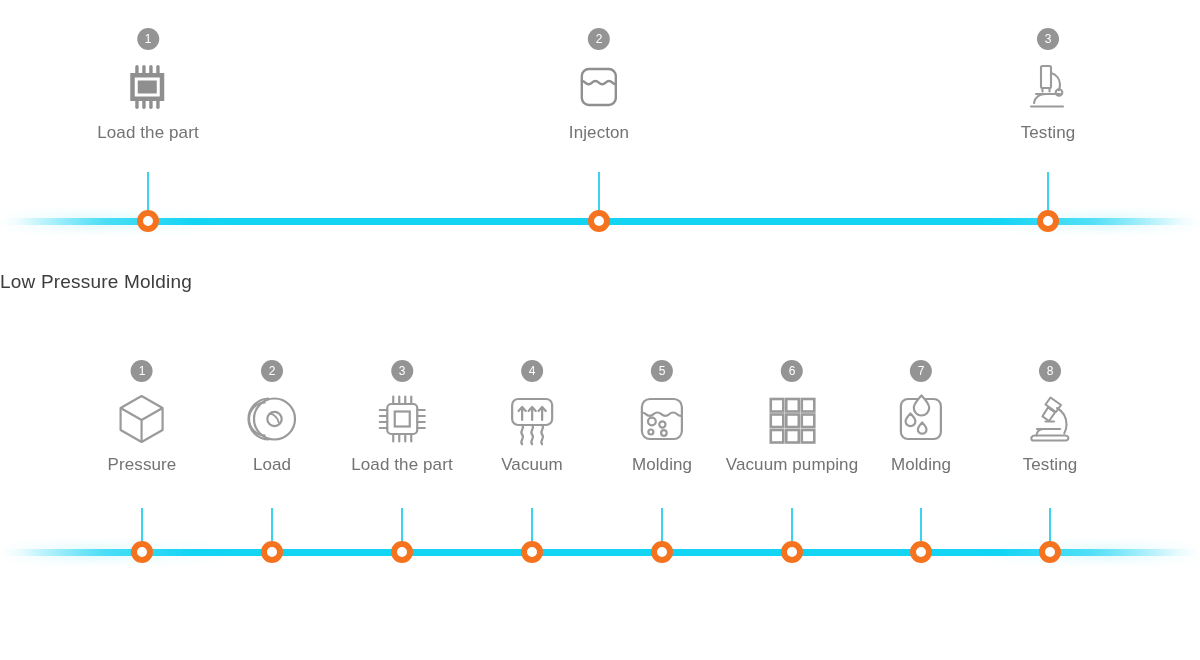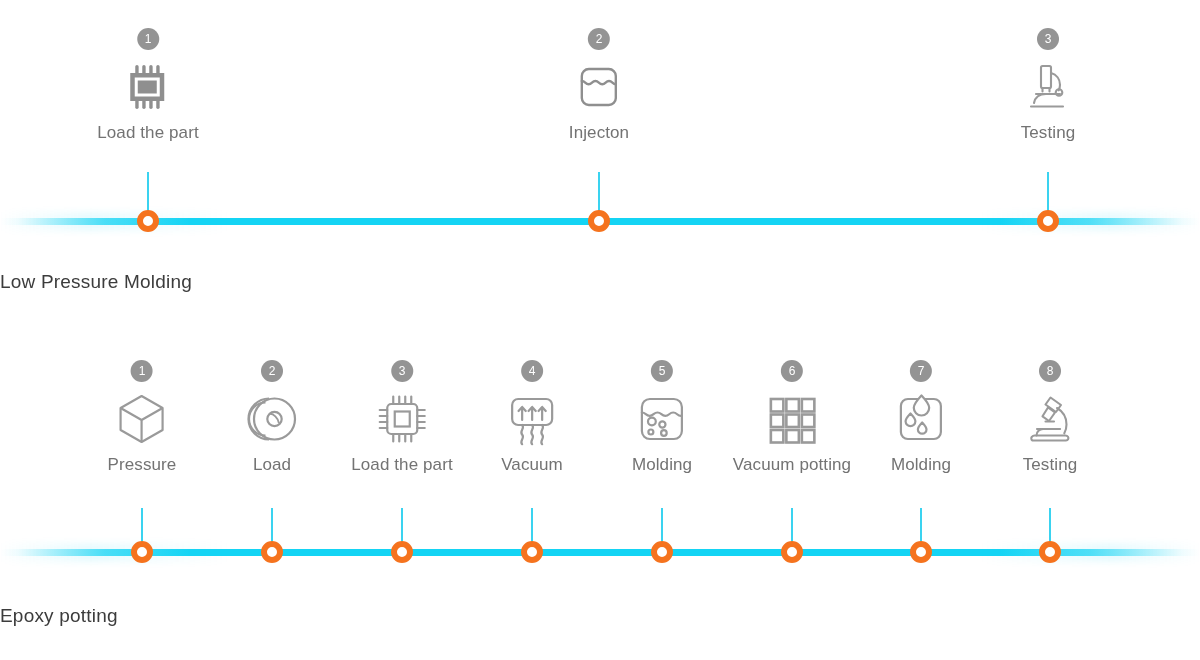--- a/index.html
+++ b/index.html
@@ -280,21 +280,21 @@
         <rect x="23.5" y="9" width="12.5" height="12.5"></rect>
         <rect x="39" y="9" width="12.5" height="12.5"></rect>
         <rect x="8" y="24.5" width="12.5" height="12.5"></rect>
         <rect x="23.5" y="24.5" width="12.5" height="12.5"></rect>
         <rect x="39" y="24.5" width="12.5" height="12.5"></rect>
         <rect x="8" y="40" width="12.5" height="12.5"></rect>
         <rect x="23.5" y="40" width="12.5" height="12.5"></rect>
         <rect x="39" y="40" width="12.5" height="12.5"></rect>
       </svg>
     </div>
-    <div class="step-label">Vacuum potting</div>
+    <div class="step-label">Vacuum pumping</div>
   </div>
 
   <div class="step" style="left:921px; top:30px;">
     <div class="badge">7</div>
     <div class="icon-box">
       <svg width="58" height="58" viewBox="0 0 58 58" fill="none" stroke="#9a9a9a" stroke-width="2.2" stroke-linejoin="round">
         <path d="M16 9h10M33 9h9a7 7 0 0 1 7 7v26a7 7 0 0 1-7 7H16a7 7 0 0 1-7-7V16a7 7 0 0 1 7-7z"></path>
         <path d="M29.6 5.5c3.9 4.2 7.7 8 7.7 12.3a7.7 7.7 0 1 1-15.4 0c0-4.3 3.8-8.1 7.7-12.3z" fill="#ffffff"></path>
         <path d="M18.6 23.5c2.5 2.7 4.9 5.1 4.9 7.8a4.9 4.9 0 1 1-9.8 0c0-2.7 2.4-5.1 4.9-7.8z"></path>
         <path d="M30.3 32.5c2.2 2.4 4.3 4.5 4.3 6.9a4.3 4.3 0 1 1-8.6 0c0-2.4 2.1-4.5 4.3-6.9z"></path>
@@ -334,14 +334,13 @@
     <div class="node" style="left:142px;"></div>
     <div class="node" style="left:272px;"></div>
     <div class="node" style="left:402px;"></div>
     <div class="node" style="left:532px;"></div>
     <div class="node" style="left:662px;"></div>
     <div class="node" style="left:792px;"></div>
     <div class="node" style="left:921px;"></div>
     <div class="node" style="left:1050px;"></div>
   </div>
 
-  <div class="process-caption" style="top:275px;">Epoxy potting</div>
 </div>
 
 </body></html>

